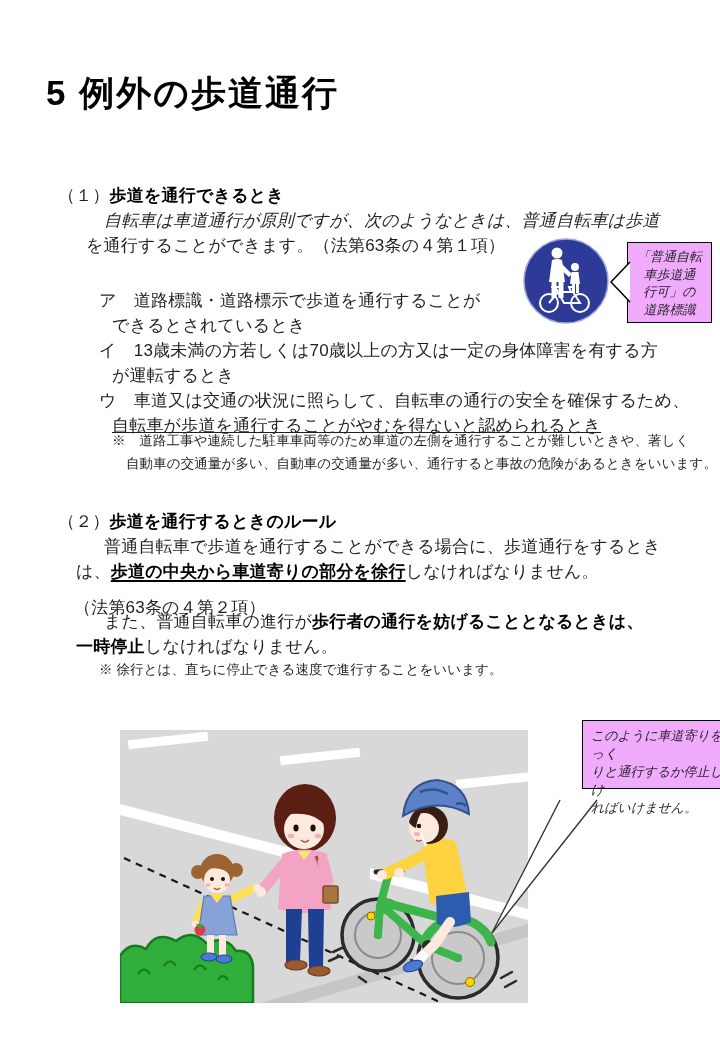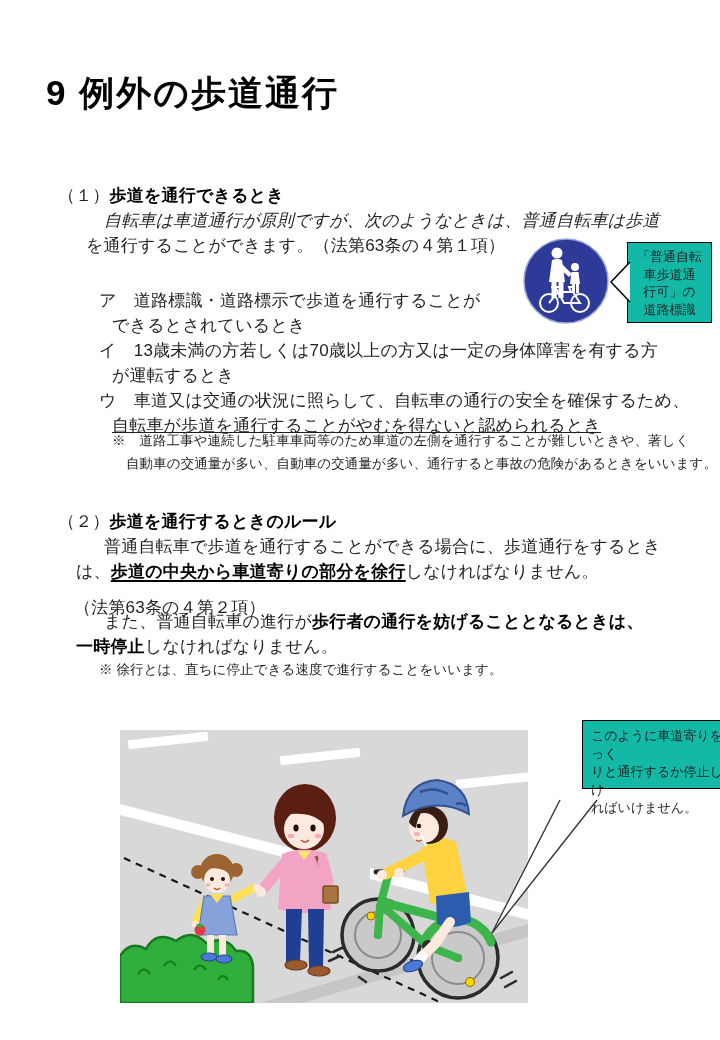--- a/index.html
+++ b/index.html
@@ -18,41 +18,42 @@
     font-weight: bold;
     color: #000;
     letter-spacing: 2px;
   }
   .t17 { font-size: 17px; line-height: 25px; letter-spacing: 0.2px; }
   .t14 { font-size: 13.5px; line-height: 22px; letter-spacing: 0.1px; }
   .b { font-weight: bold; color: #000; }
   .u { text-decoration: underline; text-underline-offset: 3px; text-decoration-thickness: 1.5px; }
   .callout {
     position: absolute;
-    background: #14b8a6;
+    background: #f0abfc;
     border: 1.6px solid #000;
     color: #1f1f1f;
+    font-style: italic;
   }
   .sign-callout {
     width: 85px; height: 81px;
     font-size: 13px; line-height: 17.5px;
     text-align: center;
     padding-top: 5px;
   }
   .illus-callout {
     width: 171px; height: 69px;
     font-size: 13px; line-height: 18px;
     padding: 6px 4px 0 8px;
   }
   .overlay { position: absolute; left: 0; top: 0; pointer-events: none; }
 </style>
 </head>
 <body>
 
-<div class="abs title" style="left:46px; top:70px;">9 例外の歩道通行</div>
+<div class="abs title" style="left:46px; top:70px;">5 例外の歩道通行</div>
 
 <div class="abs t17" style="left:58px; top:183px;text-align:center;">
   <span>（１）</span><span class="b">歩道を通行できるとき</span>
 </div>
 <div class="abs t17" style="left:104px; top:208px;font-style:italic;">自転車は車道通行が原則ですが、次のようなときは、普通自転車は歩道</div>
 <div class="abs t17" style="left:86px;  top:233px;">を通行することができます。（法第63条の４第１項）</div>
 
 <div class="abs t17" style="left:99px;  top:288px;">ア　道路標識・道路標示で歩道を通行することが</div>
 <div class="abs t17" style="left:112px; top:313px;">できるとされているとき</div>
 <div class="abs t17" style="left:99px;  top:338px;">イ　13歳未満の方若しくは70歳以上の方又は一定の身体障害を有する方</div>

